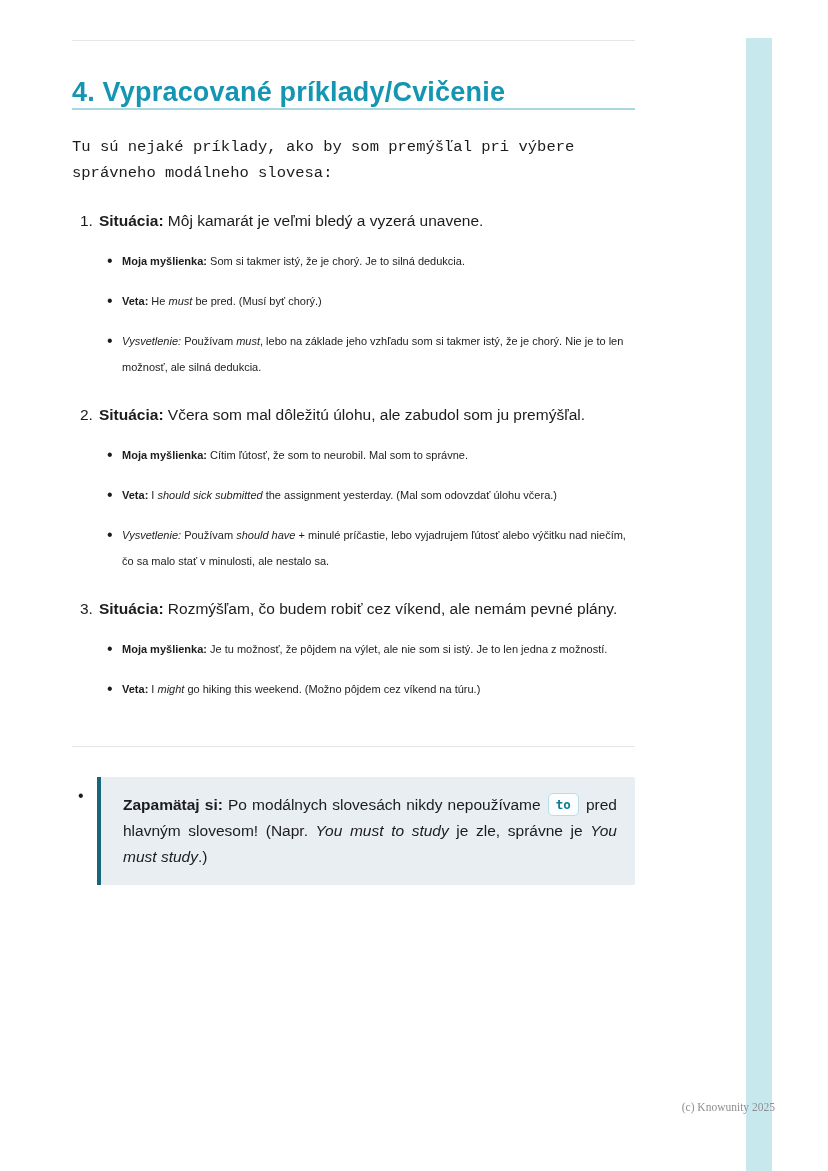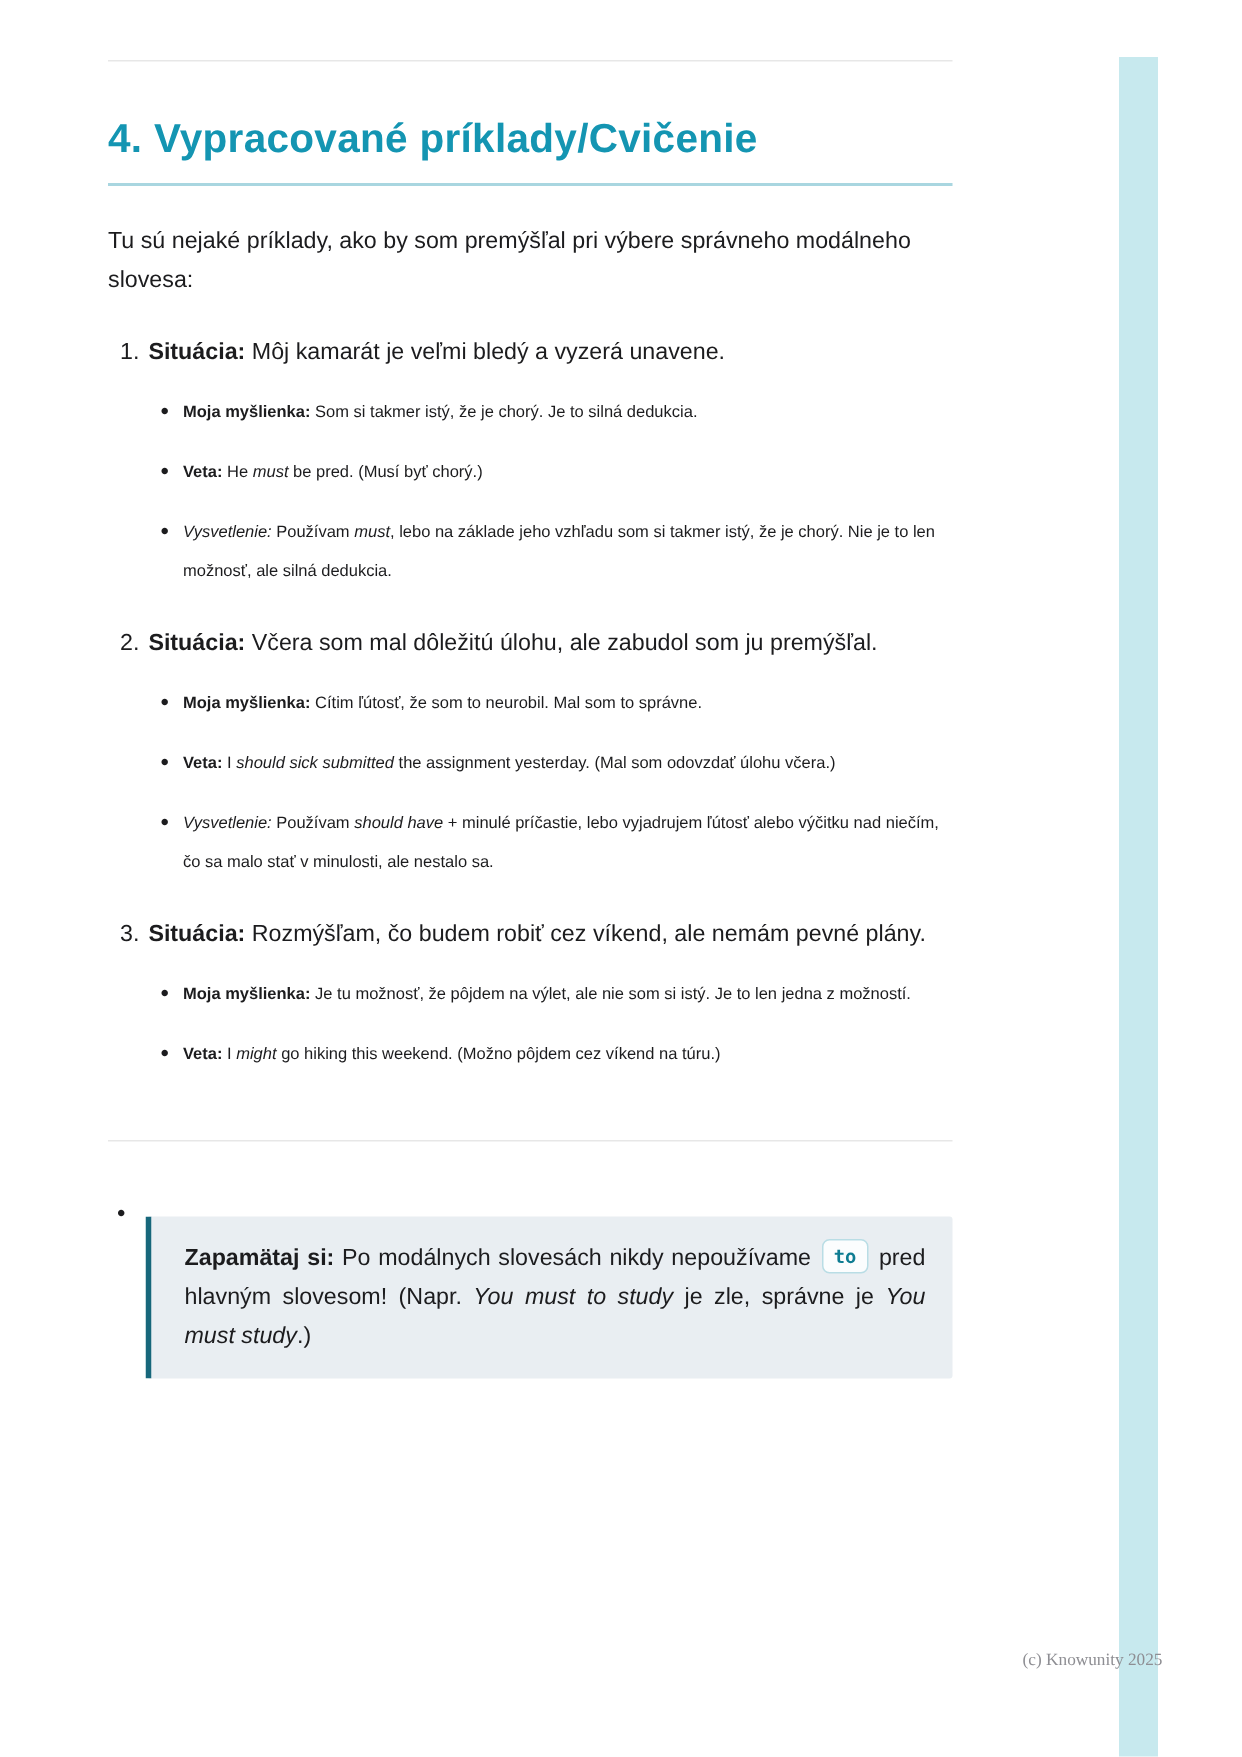--- a/index.html
+++ b/index.html
@@ -45,28 +45,28 @@
     border-top:1px solid var(--rule);
     height:0;
   }
   .top-rule{margin-top:40px;}
   .mid-rule{margin-top:44px;}
   .section-title{
     margin-top:36px;
     font-size:27px;
     font-weight:700;
     color:var(--accent);
-    padding-bottom:14px;
     border-bottom:2px solid var(--accent-underline);
     letter-spacing:0.2px;
   }
   .intro{
     margin-top:24px;
     font-size:15.5px;
     line-height:26px;
+    font-family:Liberation Mono, monospace;
   }
   .examples{margin-top:22px;}
   .example{margin-top:22px;}
   .example:first-child{margin-top:0;}
   .example-head{
     display:flex;
     gap:6px;
     padding-left:8px;
     font-size:15.5px;
     line-height:26px;
@@ -114,21 +114,20 @@
     padding-top:10px;
     font-size:16px;
   }
   .callout-marker::before{content:"•";}
   .callout{
     flex:1;
     background:var(--callout-bg);
     border-left:4px solid var(--callout-border);
     padding:15px 18px 15px 22px;
     border-radius:0 2px 2px 0;
-    margin-top:20px;
   }
   .callout-text{
     font-size:15.5px;
     line-height:26px;
     text-align:justify;
   }
   .footer{
     position:absolute;
     top:1101px;
     right:53px;

